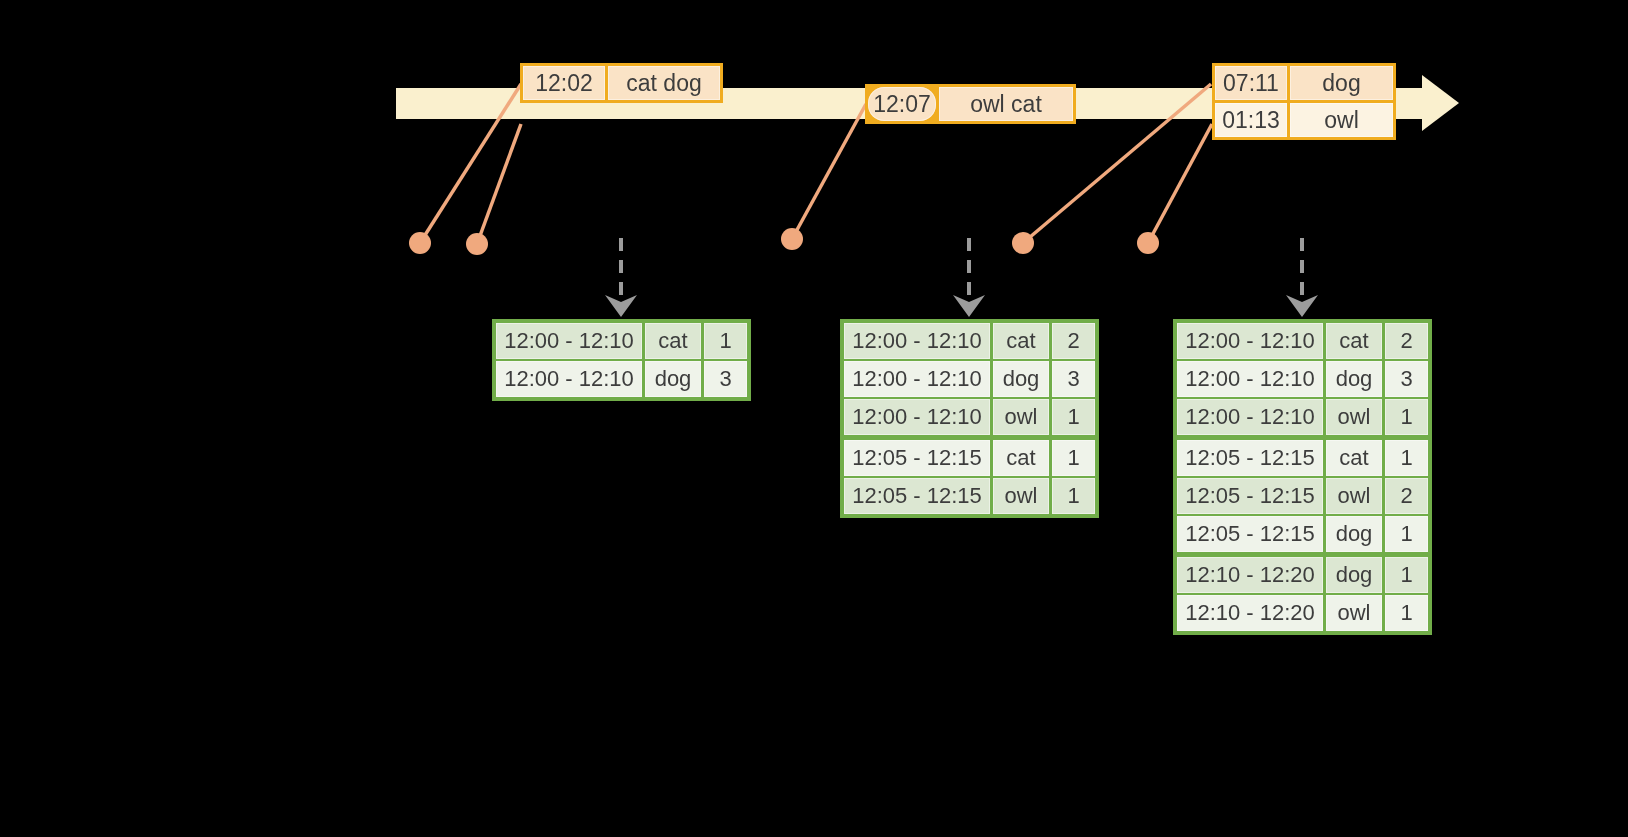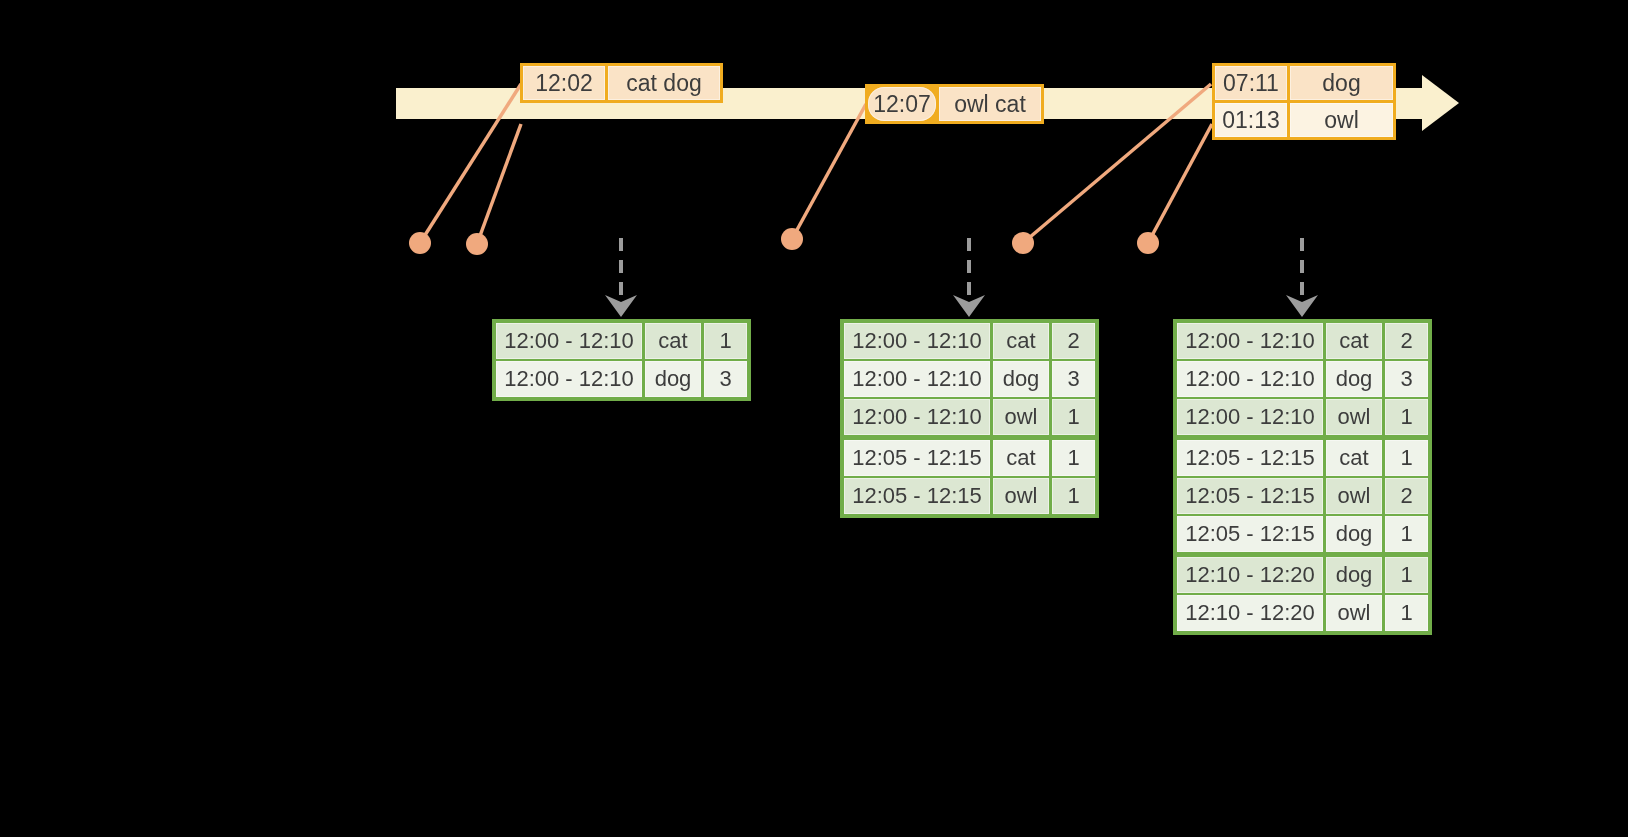--- a/index.html
+++ b/index.html
@@ -45,21 +45,21 @@
     box-shadow: inset 0 0 0 1px rgba(255,255,255,0.45);
     white-space: nowrap;
   }
   .orow.base .ocell { background: var(--c-peach-dark, #fae3c6); }
   .orow.alt  .ocell { background: var(--c-peach-light, #fcf3e2); }
   #event-table-1 { left: 520px; top: 63px; }
   #event-table-1 .o-time  { width: 82px; }
   #event-table-1 .o-words { width: 112px; }
   #event-table-2 { left: 865px; top: 84px; }
   #event-table-2 .o-time  { width: 68px; border-radius: 16px; }
-  #event-table-2 .o-words { width: 102px; }
+  #event-table-2 .o-words { width: 134px; }
   #event-table-3 { left: 1212px; top: 63px; }
   #event-table-3 .o-time  { width: 72px; }
   #event-table-3 .o-words { width: 103px; }
 
   
   .gtable {
     position: absolute;
     background: var(--c-green-border, #71ad49);
     padding: 4px;
     display: flex;

